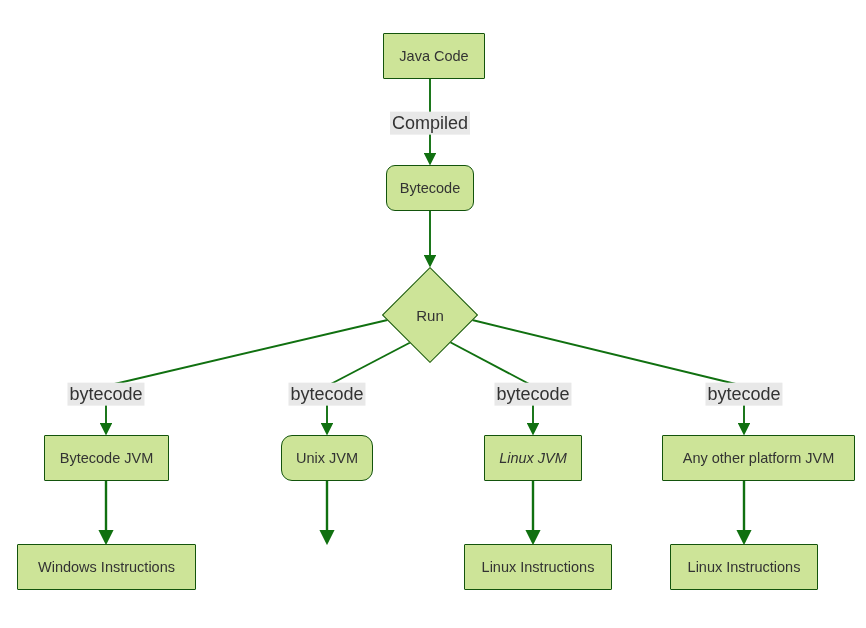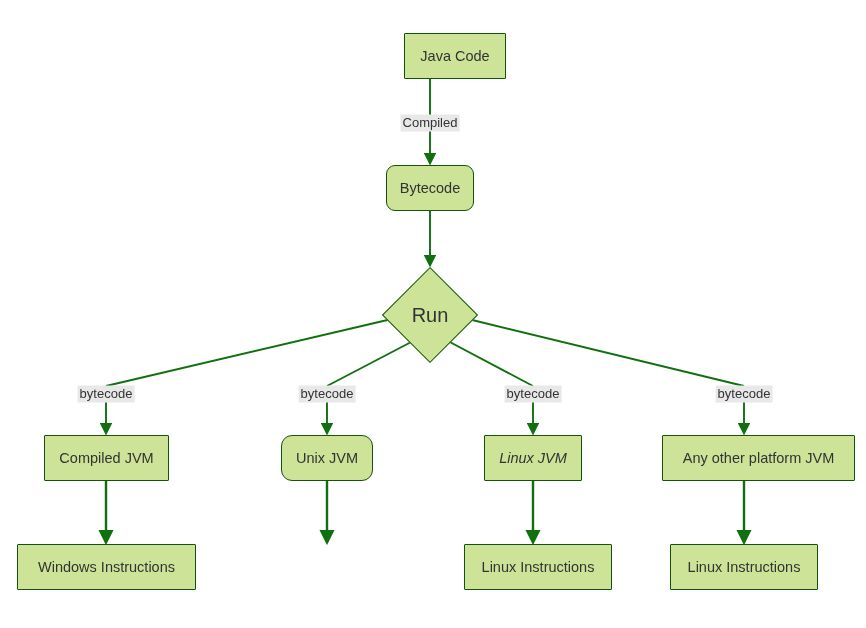--- a/index.html
+++ b/index.html
@@ -66,29 +66,29 @@
   }
   .diamond-label {
     position: absolute;
     left: 0;
     top: 0;
     width: 96px;
     height: 96px;
     display: flex;
     align-items: center;
     justify-content: center;
-    font-size: 20px;
+    font-size: 15px;
     color: #333333;
     white-space: nowrap;
   }
   .edge-label {
     position: absolute;
     background: #e8e8e8;
     color: #333333;
-    font-size: 13px;
+    font-size: 18px;
     line-height: 1.15;
     padding: 1px 2px;
     white-space: nowrap;
     transform: translate(-50%, -50%);
   }
 </style>
 </head>
 <body>
 
 <div id="canvas">
@@ -115,35 +115,35 @@
 
     <path d="M 464 318 L 744 386" stroke="#107010" stroke-width="1.9" fill="none"></path>
     <path d="M 744 402 L 744 433" stroke="#107010" stroke-width="1.9" fill="none" marker-end="url(#arrow)"></path>
 
     <path d="M 106 481 L 106 542" stroke="#107010" stroke-width="2.4" fill="none" marker-end="url(#arrow)"></path>
     <path d="M 327 481 L 327 542" stroke="#107010" stroke-width="2.4" fill="none" marker-end="url(#arrow)"></path>
     <path d="M 533 481 L 533 542" stroke="#107010" stroke-width="2.4" fill="none" marker-end="url(#arrow)"></path>
     <path d="M 744 481 L 744 542" stroke="#107010" stroke-width="2.4" fill="none" marker-end="url(#arrow)"></path>
   </svg>
 
-  <div class="node rect" style="left:404px; top:33px; width:102px; height:46px;">
+  <div class="node rect" style="left:383px; top:33px; width:102px; height:46px;">
     <span>Java Code</span>
   </div>
 
   <div class="node round" style="left:386px; top:165px; width:88px; height:46px;">
     <span>Bytecode</span>
   </div>
 
   <div class="diamond-wrap" style="left:382px; top:267px;">
     <div class="diamond-shape"></div>
     <div class="diamond-label">Run</div>
   </div>
 
   <div class="node rect" style="left:44px; top:435px; width:125px; height:46px;">
-    <span>Compiled JVM</span>
+    <span>Bytecode JVM</span>
   </div>
 
   <div class="node rect" style="left:281px; top:435px; width:92px; height:46px;border-radius:11px;">
     <span>Unix JVM</span>
   </div>
 
   <div class="node rect" style="left:484px; top:435px; width:98px; height:46px;font-style:italic;">
     <span>Linux JVM</span>
   </div>
 

